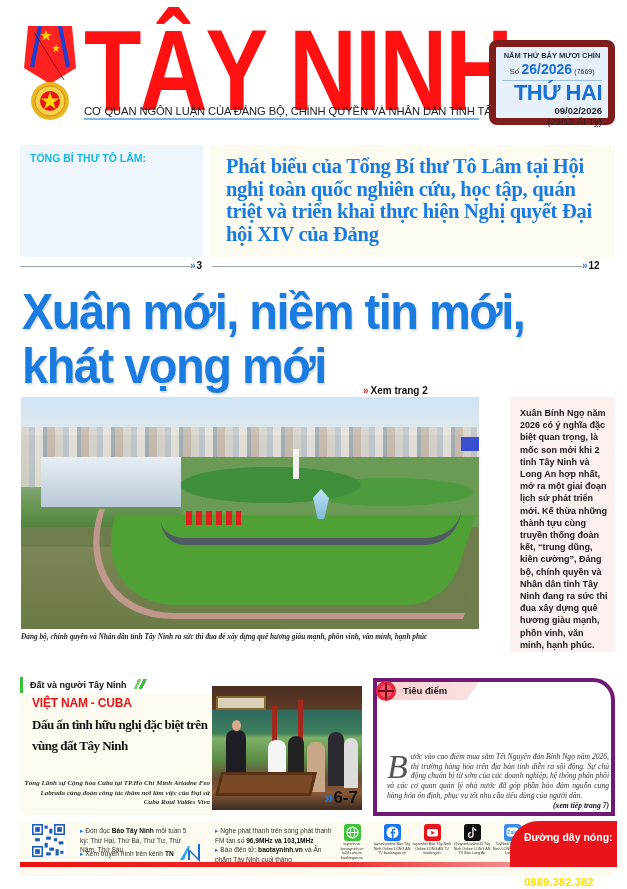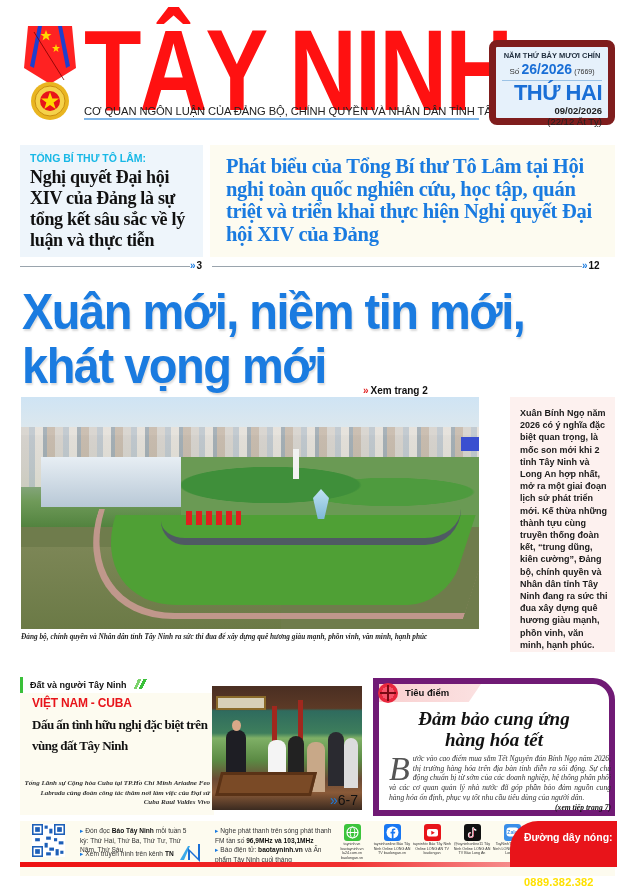--- a/index.html
+++ b/index.html
@@ -101,27 +101,27 @@
     font-size: 13px; line-height: 21px; color: #111; letter-spacing: -0.5px;
   }
   .story-left .dek {
     position: absolute; left: 4px; top: 86px; width: 186px; text-align: right; font-family: "Liberation Serif", serif;
     font-style: italic; font-weight: 700; font-size: 7px; line-height: 9.6px; color: #333;
   }
   .story-photo {
     position: absolute; left: 212px; top: 686px; width: 150px; height: 124px; overflow: hidden;
     background: linear-gradient(180deg, #4a2e22 0%, #5c3a26 18%, #2f6b5e 20%, #3e7e5c 38%, #7fb066 42%, #5b8a44 60%, #6b4b36 75%, #8a5a38 86%, #3a2a20 100%);
   }
-  .story-photo .ref { position: absolute; right: 4px; bottom: 2px; font-size: 14px; font-weight: 400; color: #111; }
+  .story-photo .ref { position: absolute; right: 4px; bottom: 2px; font-size: 17px; font-weight: 700; color: #111; }
   .story-photo .ref .arrow { color: #1a7be0; }
 
   
   .focus-box {
     position: absolute; left: 373px; top: 678px; width: 242px; height: 138px;
-    border: 6px solid #701a75; border-radius: 0 22px 0 0; background: #fff;
+    border: 4px solid #701a75; border-radius: 0 22px 0 0; background: #fff;
   }
   .focus-tag {
     position: absolute; left: 0; top: 0; width: 102px; height: 18px;
     background: linear-gradient(90deg, #f9d0d0 0%, #fbe1e1 100%);
     clip-path: polygon(0 0, 100% 0, 88% 100%, 0 100%);
   }
   .focus-icon {
     position: absolute; left: -1px; top: -1px; width: 20px; height: 20px; border-radius: 50%;
     background: radial-gradient(circle, #f6546a 0 45%, #e8283e 46% 100%);
   }
@@ -190,21 +190,20 @@
       <small>(7669)</small>
     </div>
     <div class="issue-day">THỨ HAI</div>
     <div class="issue-date">09/02/2026</div>
     <div class="issue-lunar">(22/12 Ất Tỵ)</div>
   </div>
 </div>
 
 <div class="teaser-left">
   <div class="kicker">TỔNG BÍ THƯ TÔ LÂM:</div>
-  <div class="headline">Nghị quyết Đại hội XIV của Đảng là sự tổng kết sâu sắc về lý luận và thực tiễn</div>
 </div>
 <div class="teaser-right">
   <div class="headline">Phát biểu của Tổng Bí thư Tô Lâm tại Hội nghị toàn quốc nghiên cứu, học tập, quán triệt và triển khai thực hiện Nghị quyết Đại hội XIV của Đảng</div>
 </div>
 <div class="teaser-rule" style="left:20px;width:170px;"></div>
 <div class="page-ref" style="left:190px;top:260px;"><span class="arrow">»</span><span>3</span></div>
 <div class="teaser-rule" style="left:212px;width:370px;"></div>
 <div class="page-ref" style="left:582px;top:260px;"><span class="arrow">»</span><span>12</span></div>
 
 <div class="main-headline">
@@ -261,24 +260,20 @@
   <div class="photo-layer" style="left:132px;top:52px;width:14px;height:50px;background:#dcdcdc;border-radius:8px 8px 0 0;"></div>
 
   <div class="photo-layer" style="left:6px;top:86px;width:96px;height:24px;background:#7a4a26;border:3px solid #5a3216;transform:skewX(-14deg);"></div>
   <div class="ref"><span class="arrow">»</span><span>6-7</span></div>
 </div>
 
 <div class="focus-box">
   <div class="focus-tag"></div>
   <div class="focus-icon"></div>
   <div class="focus-label">Tiêu điểm</div>
-  <div class="focus-title">
-    <div>Đảm bảo cung ứng</div>
-    <div>hàng hóa tết</div>
-  </div>
   <div class="focus-body">
     <span class="drop-cap">B</span><span>ước vào cao điểm mua sắm Tết Nguyên đán Bính Ngọ năm 2026, thị trường hàng hóa trên địa bàn tỉnh diễn ra sôi động. Sự chủ động chuẩn bị từ sớm của các doanh nghiệp, hệ thống phân phối và các cơ quan quản lý nhà nước đã góp phần bảo đảm nguồn cung hàng hóa ổn định, phục vụ tốt nhu cầu tiêu dùng của người dân.</span>
     <span class="focus-more">(xem tiếp trang 7)</span>
   </div>
 </div>
 
 <div class="footer">
   <svg class="qr" viewBox="0 0 21 21">
     <rect width="21" height="21" fill="#fff"></rect>
     <rect x="0" y="0" width="7" height="7" fill="#1d5fb8"></rect>

